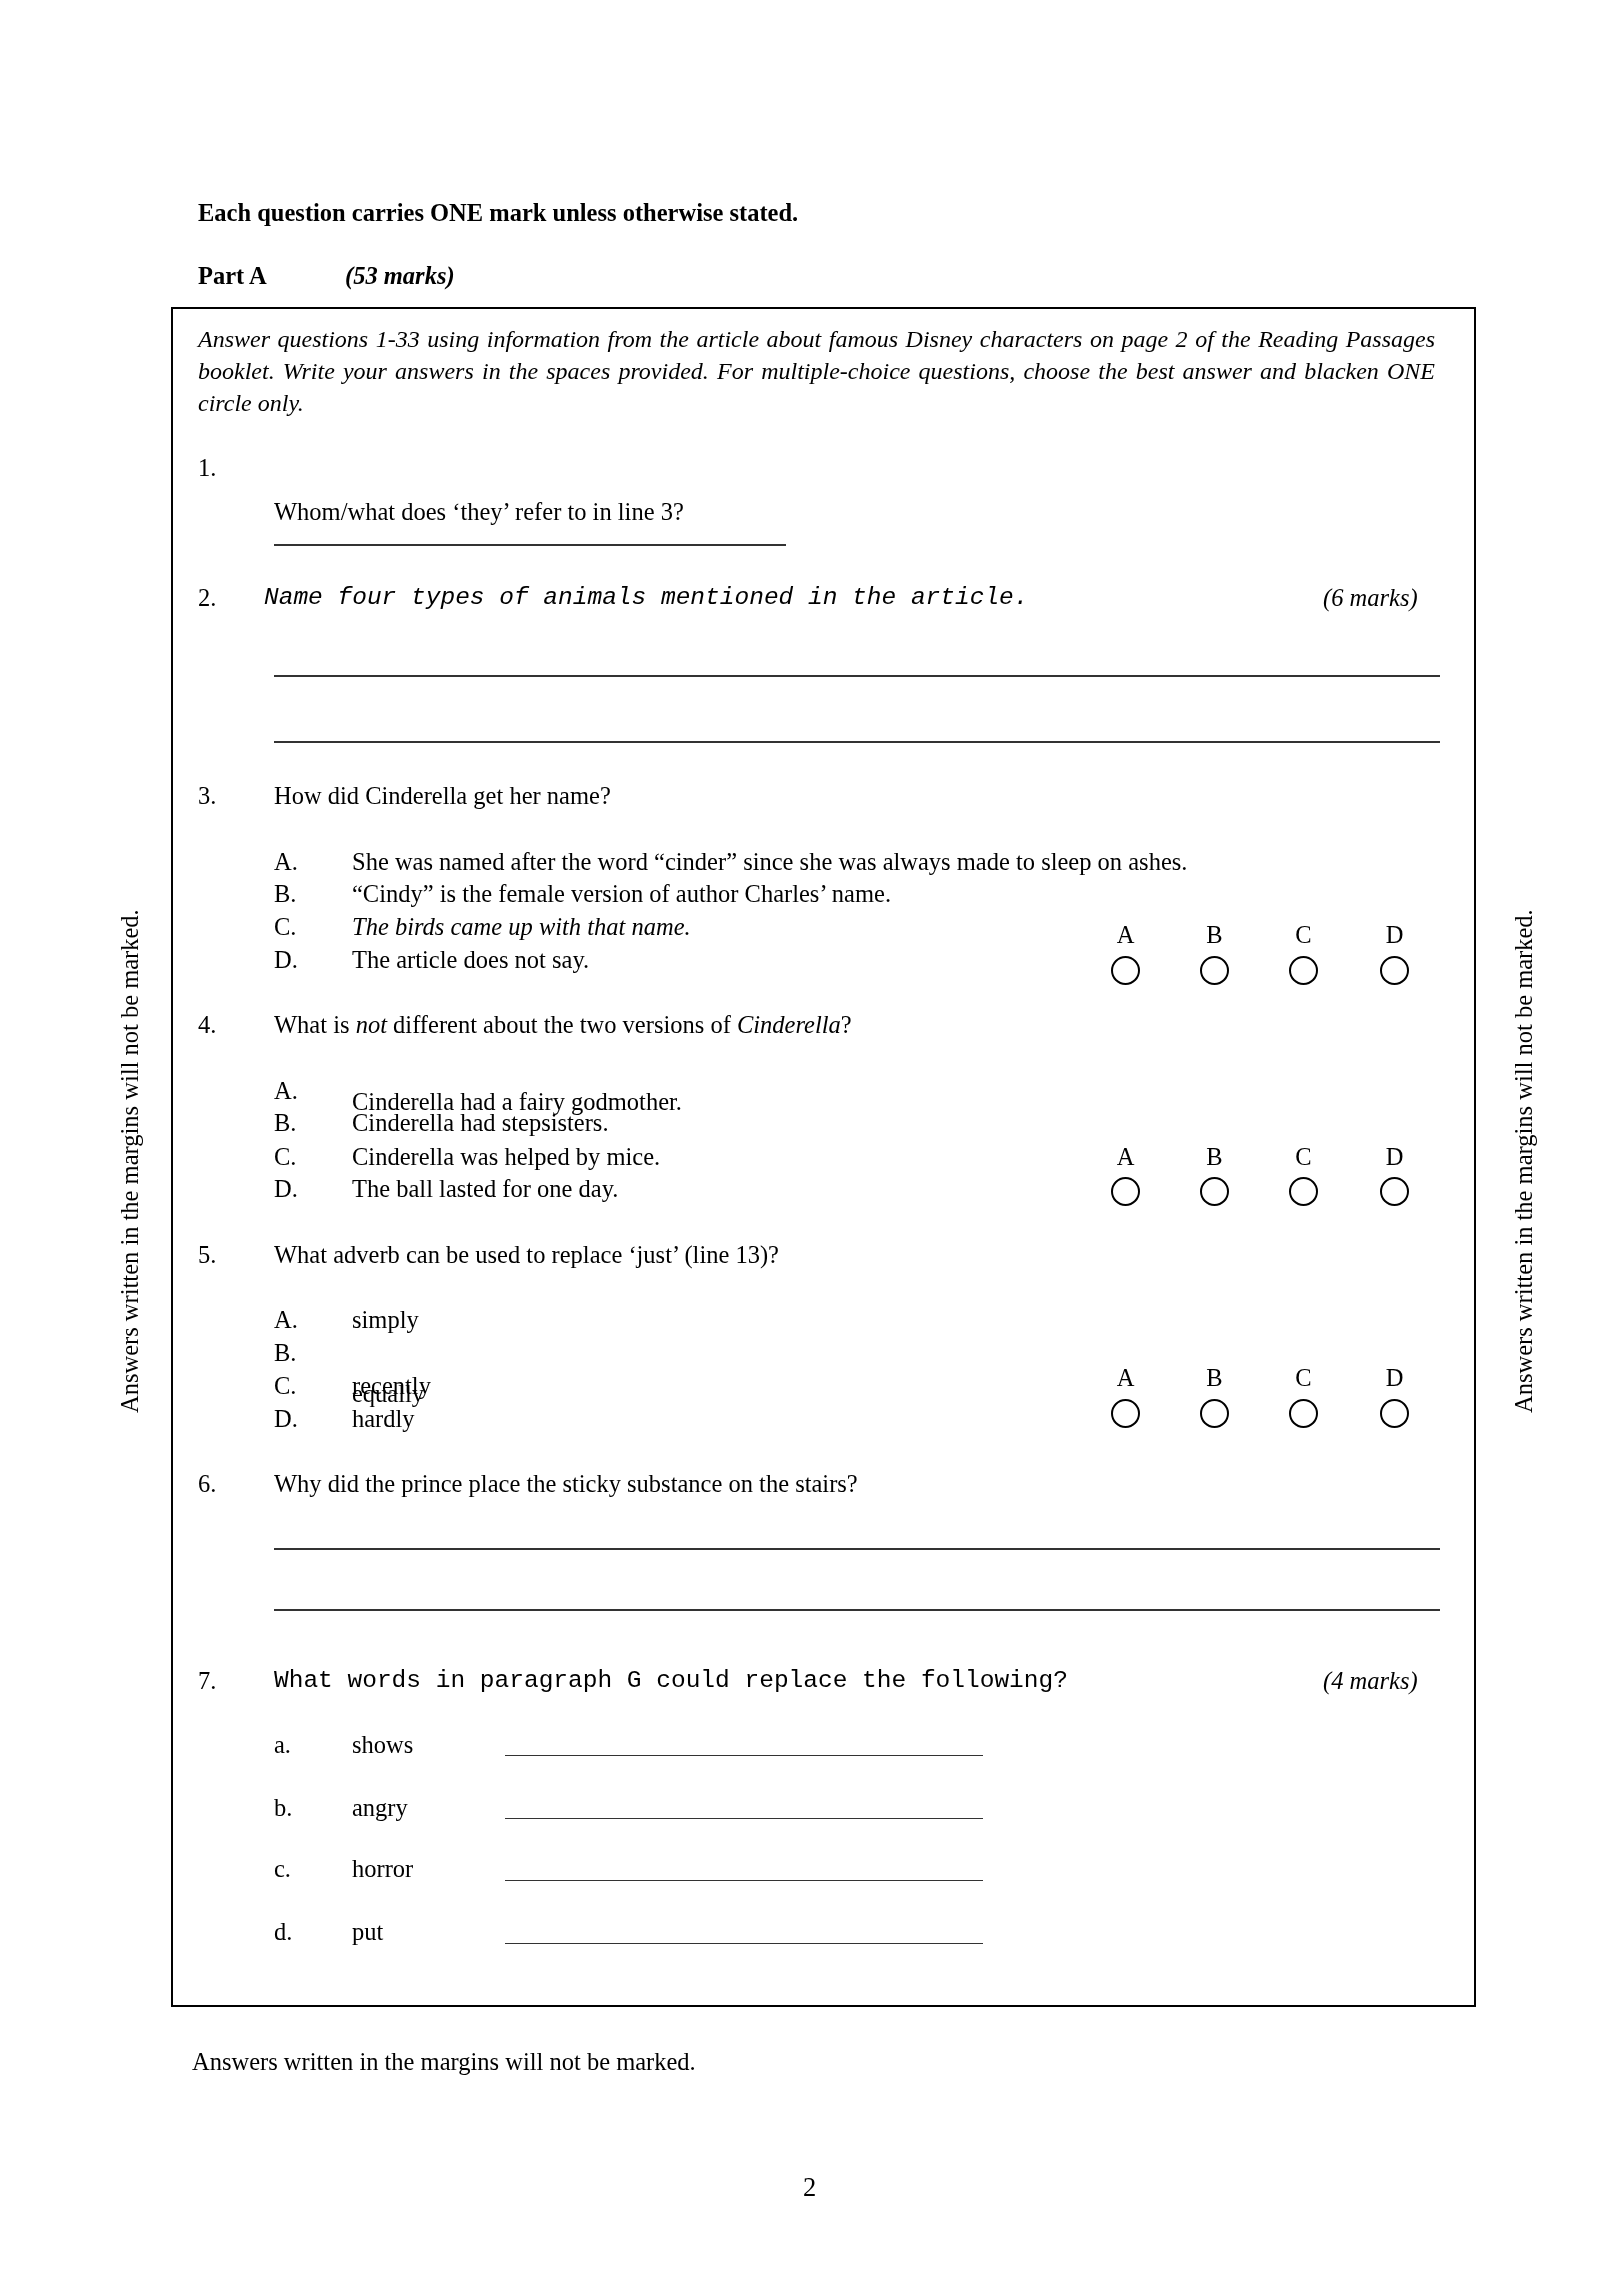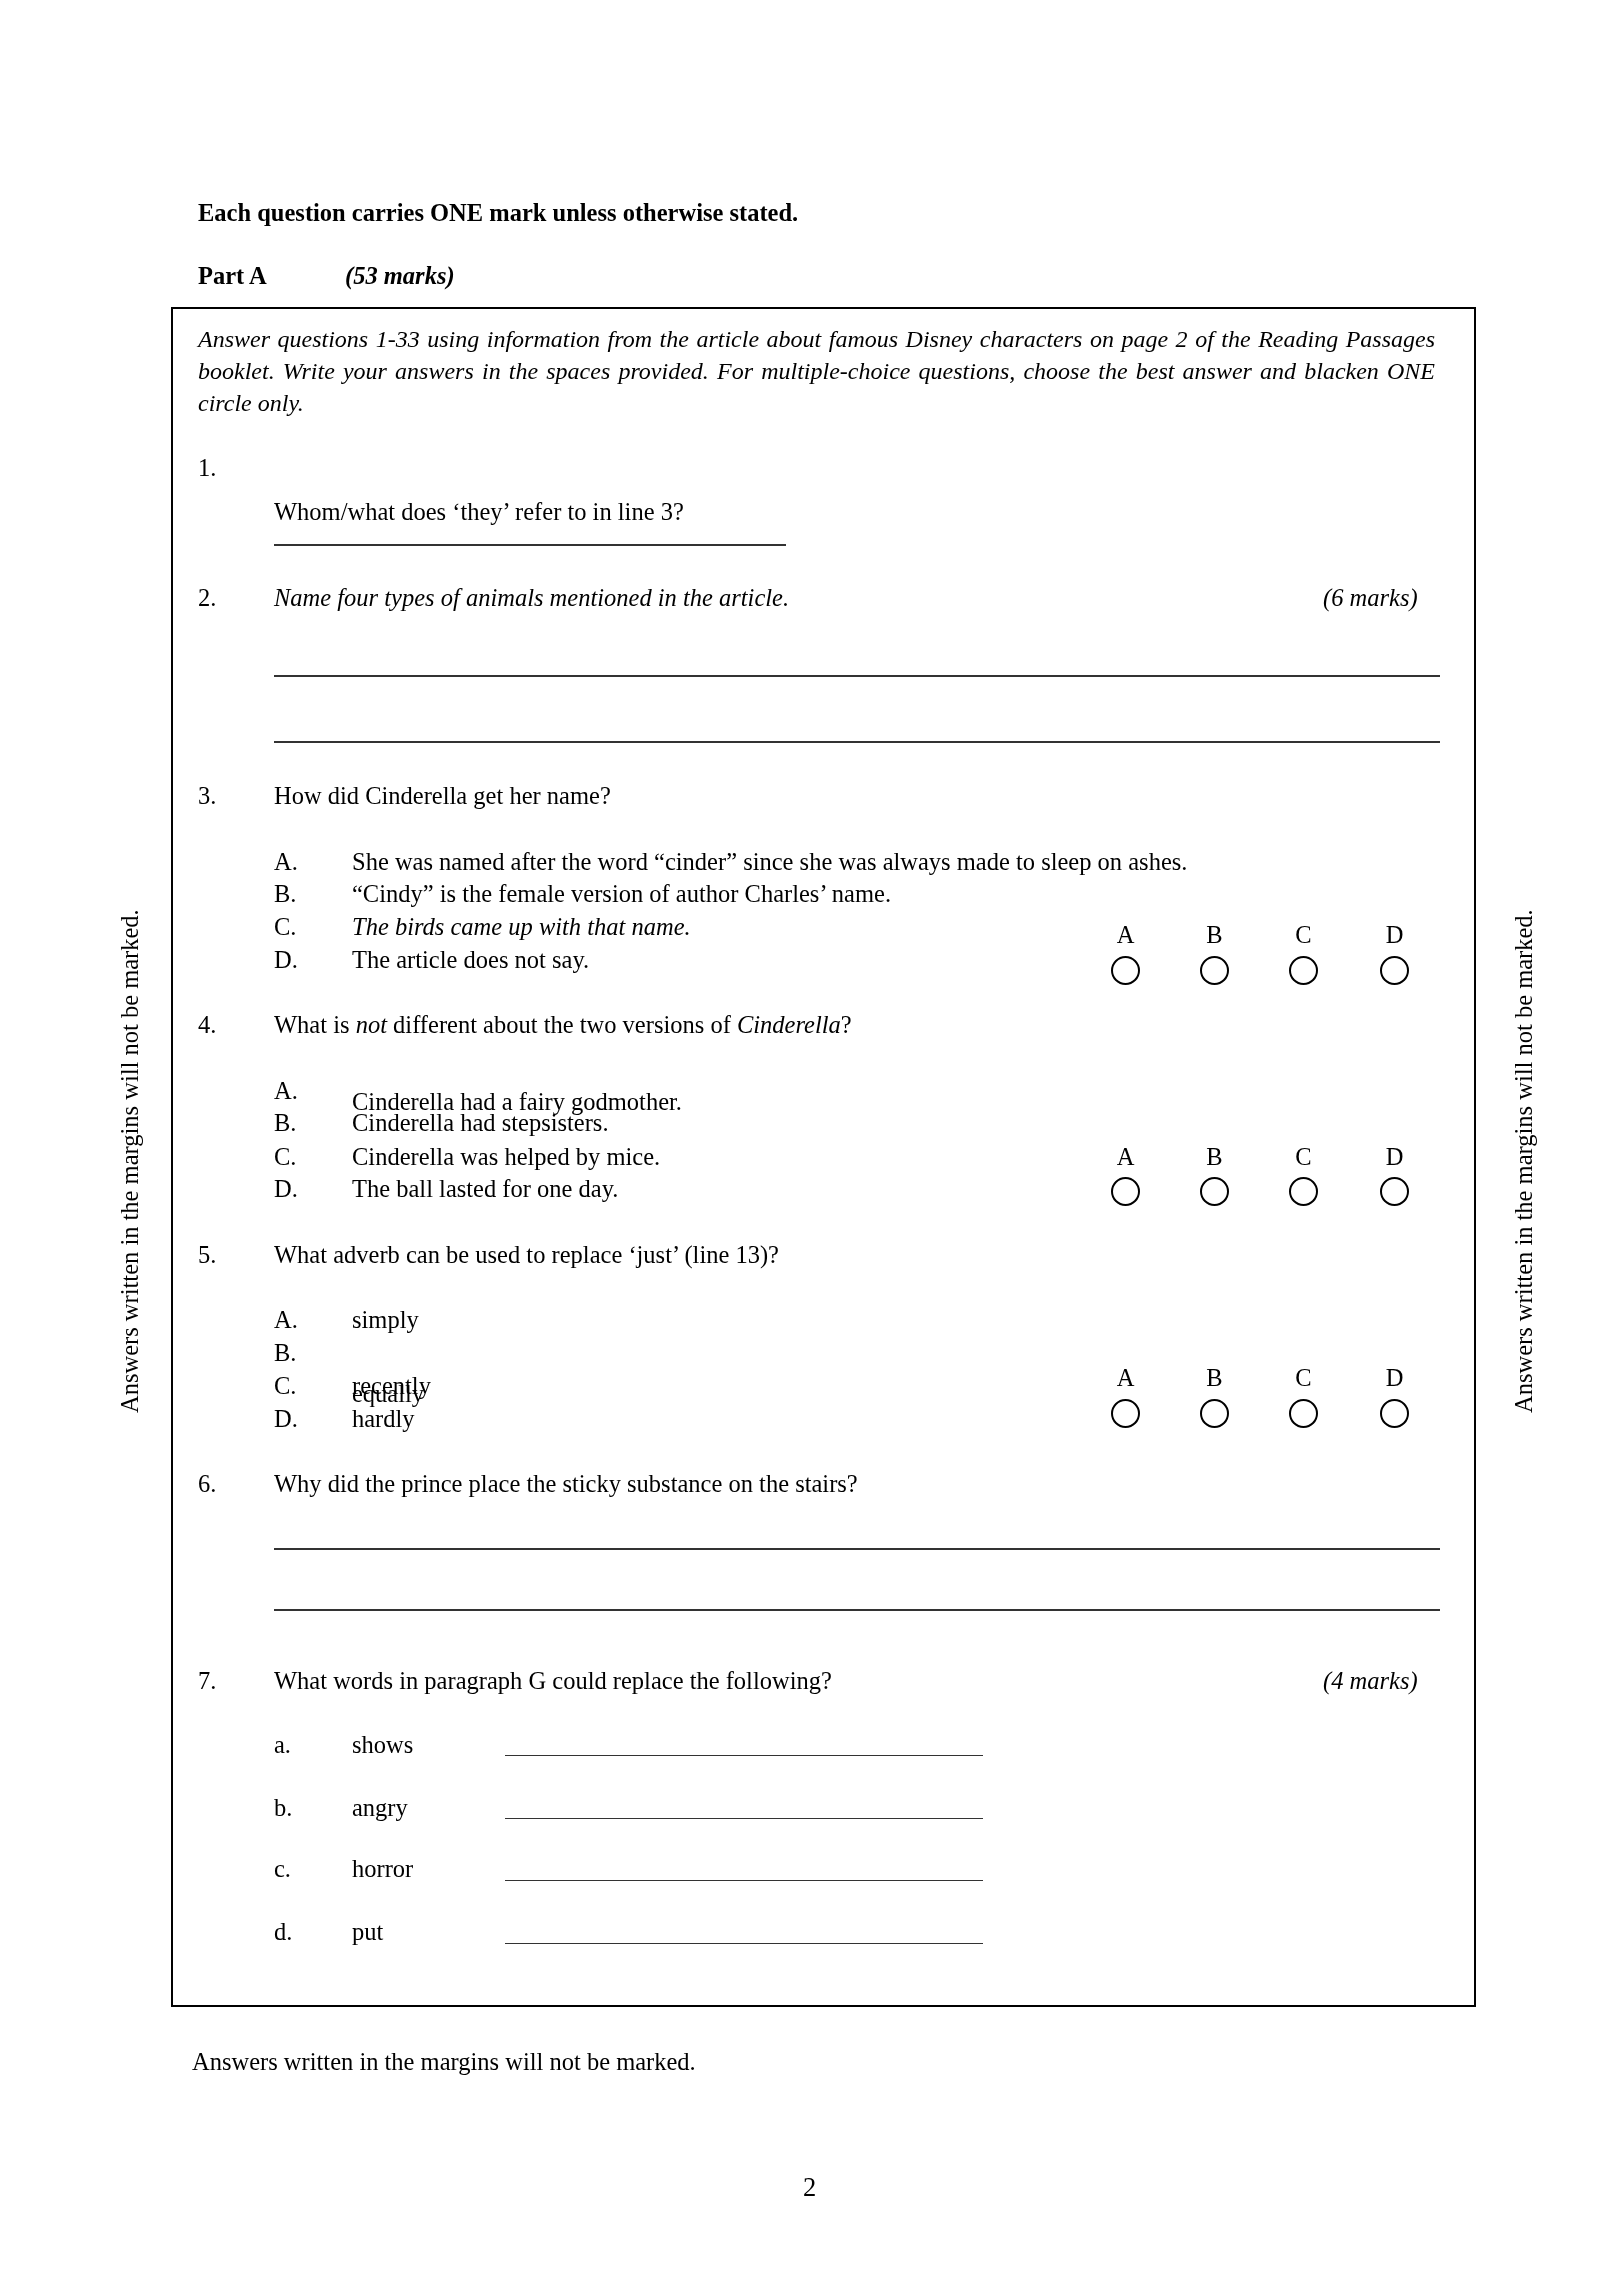--- a/index.html
+++ b/index.html
@@ -28,21 +28,21 @@
 <div class="margin-text" style="left:1512px; top:1413px; transform:rotate(-90deg);">Answers written in the margins will not be marked.</div>
 
 <div class="box"></div>
 <div class="instr">Answer questions 1-33 using information from the article about famous Disney characters on page 2 of the Reading Passages booklet.  Write your answers in the spaces provided.  For multiple-choice questions, choose the best answer and blacken ONE circle only.</div>
 
 <div class="abs" style="left:198px; top:456px;">1.</div>
 <div class="abs" style="left:274px; top:456px;margin-top:44px;">Whom/what does ‘they’ refer to in line 3?</div>
 <div class="rule" style="left:274px; top:544px; width:512px;"></div>
 
 <div class="abs" style="left:198px; top:586px;">2.</div>
-<div class="abs ital" style="left:274px; top:586px;">Name four types of animals mentioned in the article.</div>
+<div class="abs ital" style="left:264px; top:586px;font-family:Liberation Mono, monospace;">Name four types of animals mentioned in the article.</div>
 <div class="abs ital" style="left:1323px; top:586px;">(6 marks)</div>
 <div class="rule" style="left:274px; top:675px; width:1166px;"></div>
 <div class="rule" style="left:274px; top:741px; width:1166px;"></div>
 
 <div class="abs" style="left:198px; top:784px;">3.</div>
 <div class="abs" style="left:274px; top:784px;">How did Cinderella get her name?</div>
 <div class="abs" style="left:274px; top:850px;">A.</div>
 <div class="abs" style="left:352px; top:850px;">She was named after the word “cinder” since she was always made to sleep on ashes.</div>
 <div class="abs" style="left:274px; top:882px;">B.</div>
 <div class="abs" style="left:352px; top:882px;">“Cindy” is the female version of author Charles’ name.</div>
@@ -96,21 +96,21 @@
 <div class="bubble" style="left:1200px; top:1399px;"></div>
 <div class="bubble" style="left:1289px; top:1399px;"></div>
 <div class="bubble" style="left:1380px; top:1399px;"></div>
 
 <div class="abs" style="left:198px; top:1472px;">6.</div>
 <div class="abs" style="left:274px; top:1472px;">Why did the prince place the sticky substance on the stairs?</div>
 <div class="rule" style="left:274px; top:1548px; width:1166px;"></div>
 <div class="rule" style="left:274px; top:1609px; width:1166px;"></div>
 
 <div class="abs" style="left:198px; top:1669px;">7.</div>
-<div class="abs" style="left:274px; top:1669px;">What words in paragraph G could replace the following?</div>
+<div class="abs" style="left:274px; top:1669px;font-family:Liberation Mono, monospace;">What words in paragraph G could replace the following?</div>
 <div class="abs ital" style="left:1323px; top:1669px;">(4 marks)</div>
 
 <div class="abs" style="left:274px; top:1733px;">a.</div>
 <div class="abs" style="left:352px; top:1733px;">shows</div>
 <div class="rule" style="left:505px; top:1755px; width:478px; border-top-width:1.5px;"></div>
 
 <div class="abs" style="left:274px; top:1796px;">b.</div>
 <div class="abs" style="left:352px; top:1796px;">angry</div>
 <div class="rule" style="left:505px; top:1818px; width:478px; border-top-width:1.5px;"></div>
 

